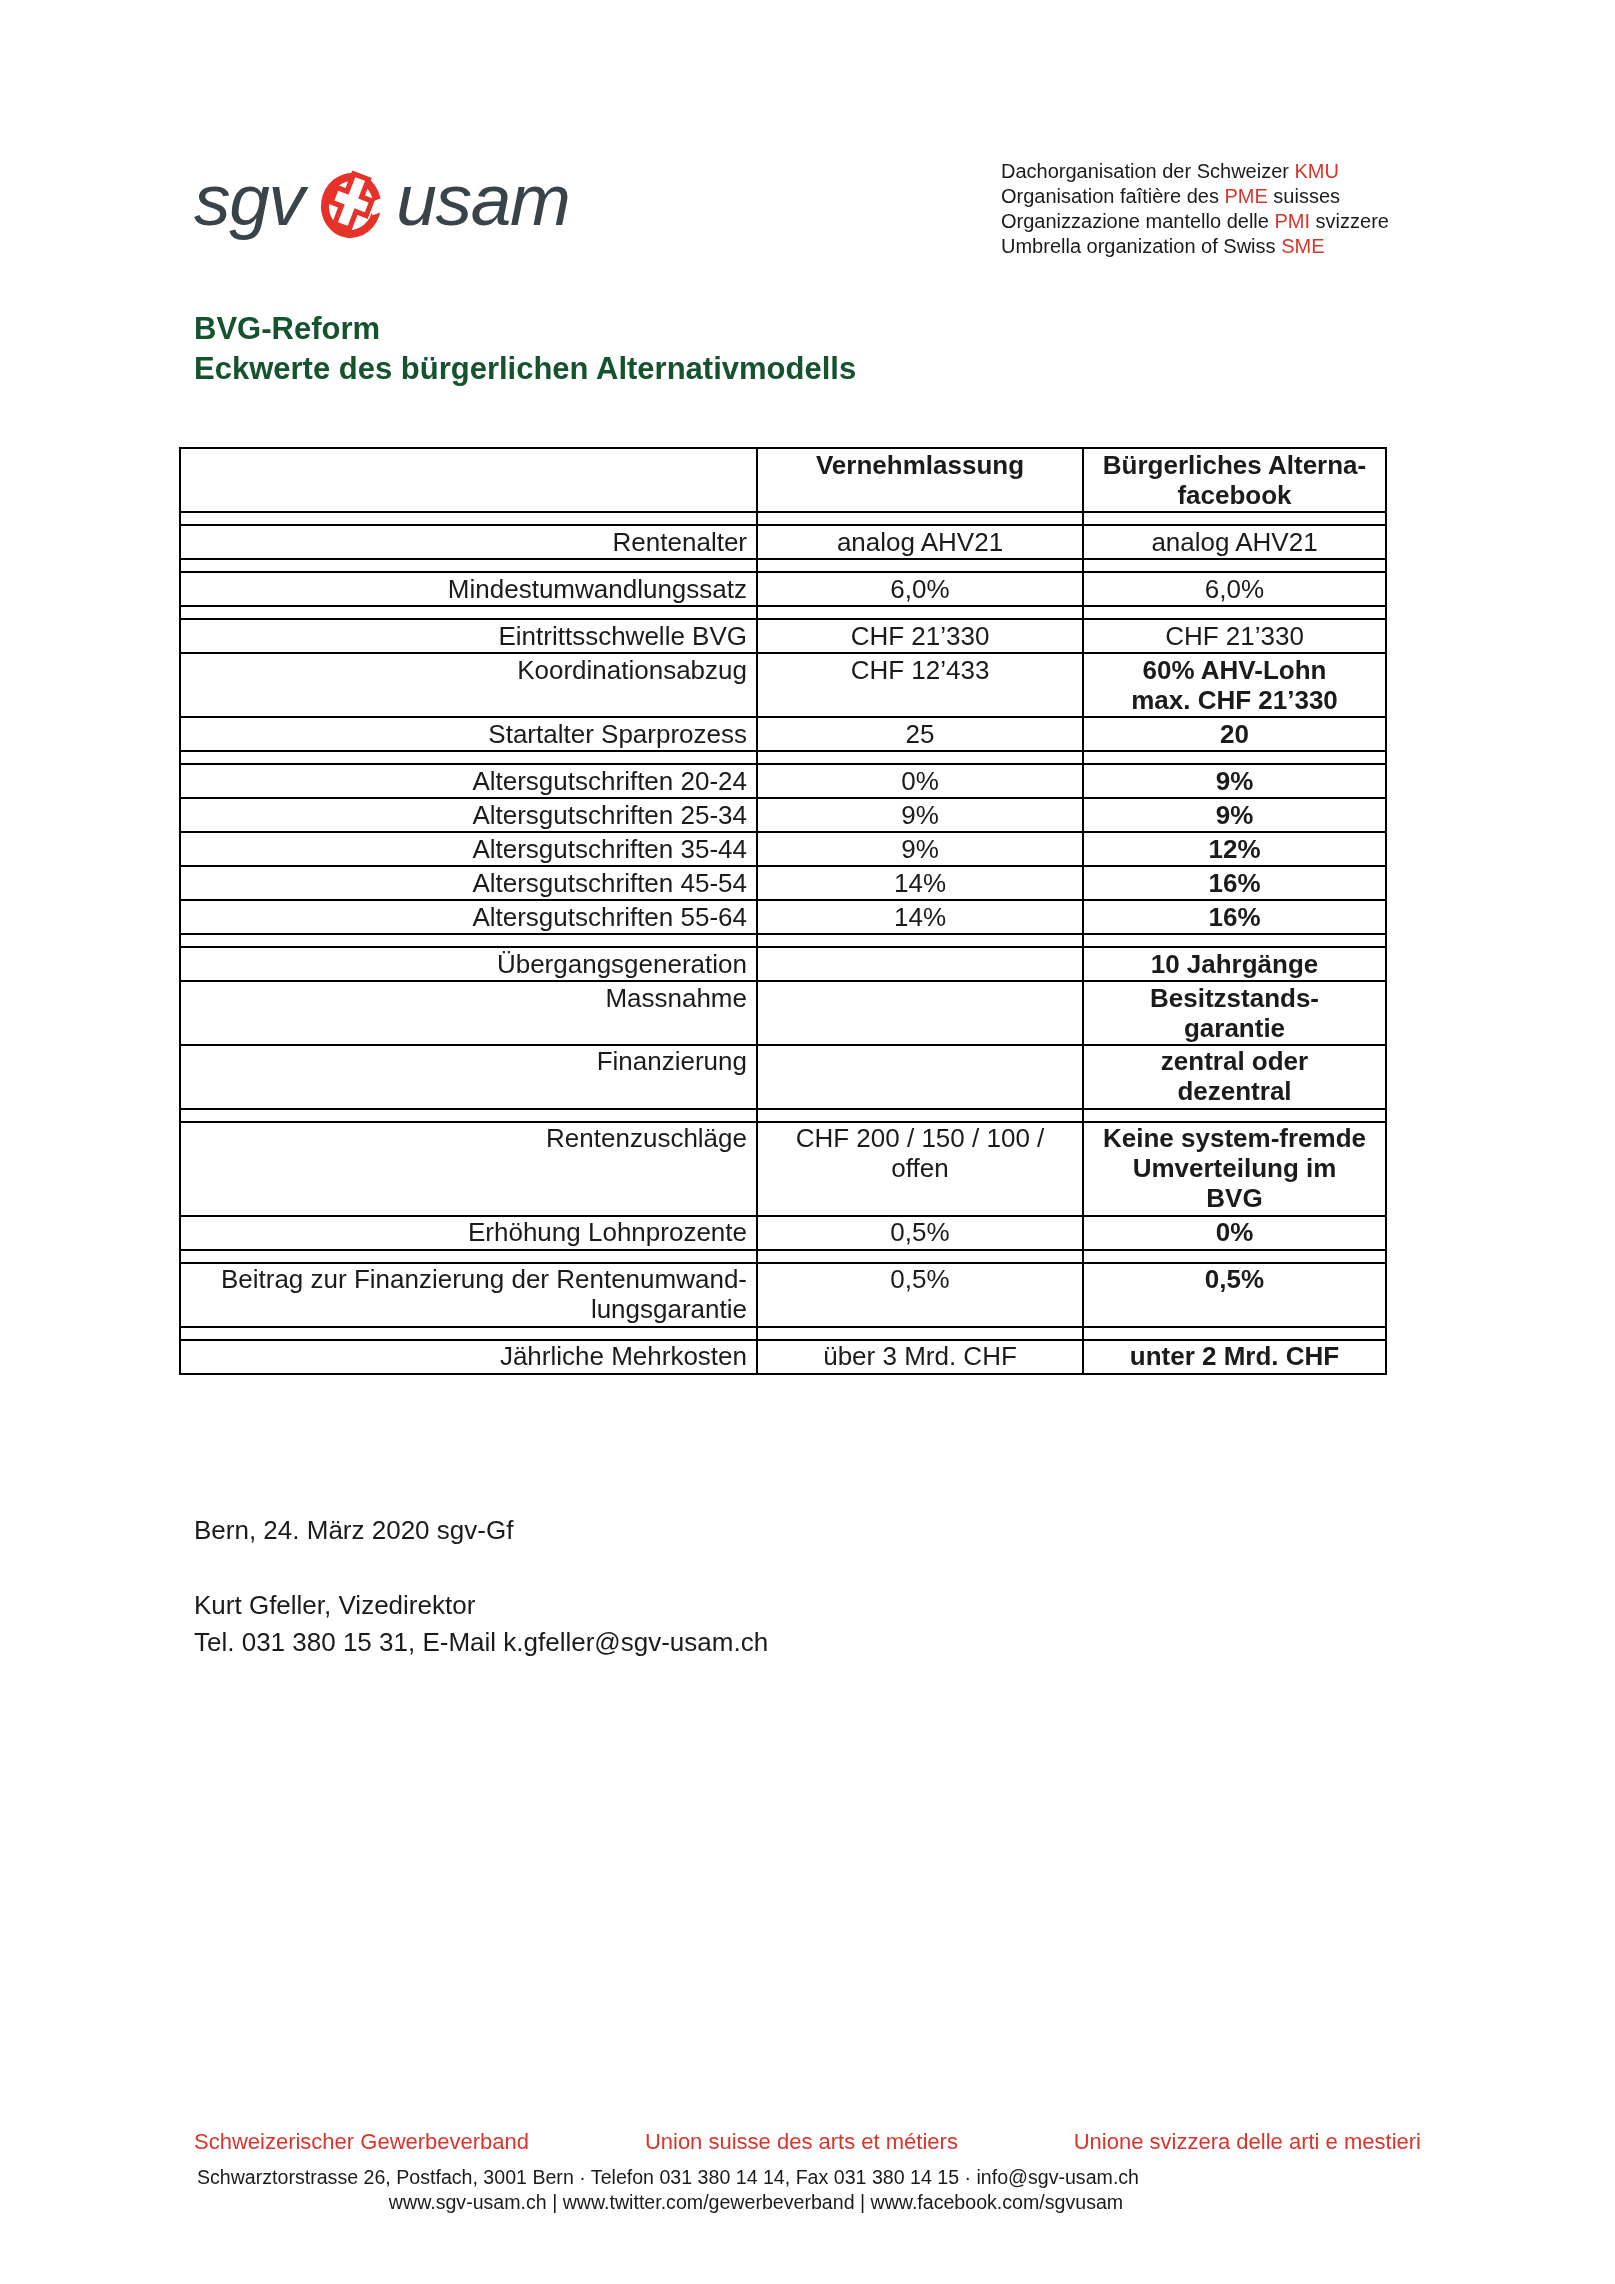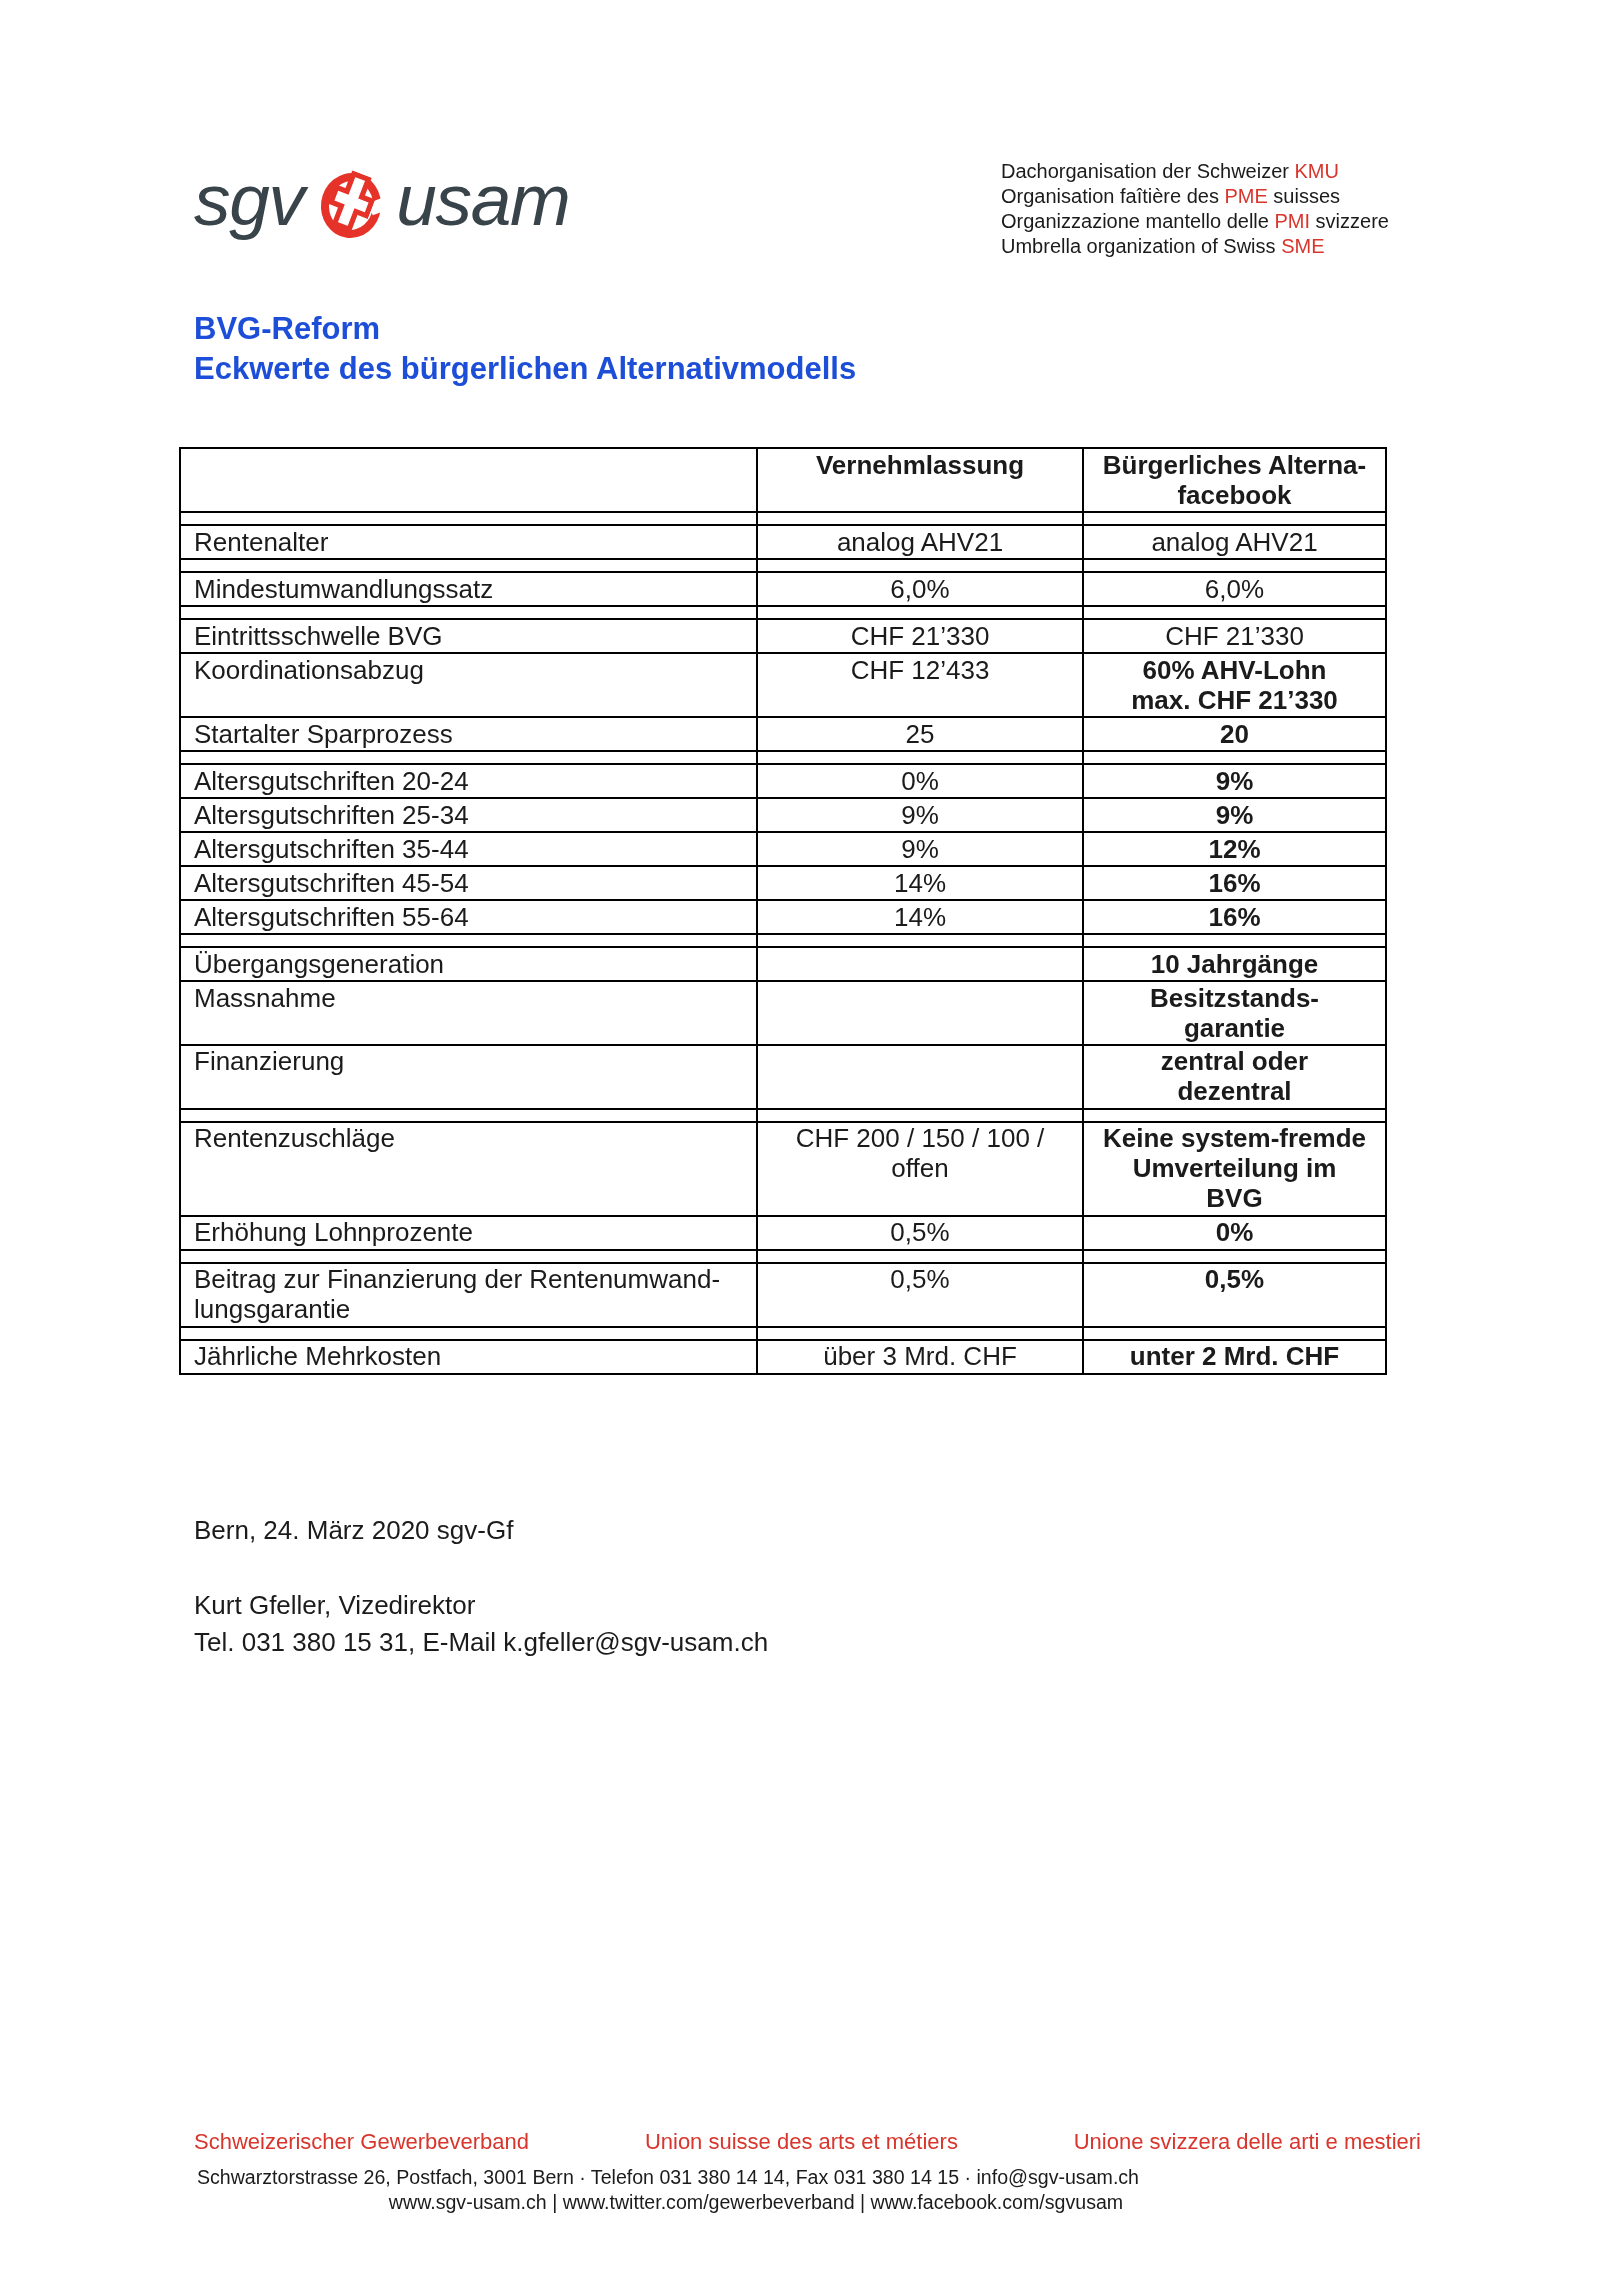--- a/index.html
+++ b/index.html
@@ -34,35 +34,35 @@
     background:#ffffff;transform:rotate(-20deg);
   }
   .cross-svg{
     position:absolute;left:9px;top:-1.3px;
     transform:rotate(21deg);
   }
   
   .org-block{position:absolute;left:1001px;top:159px;font-size:20px;line-height:25px;}
   .org-block .hl{color:var(--red);}
   
-  .title{position:absolute;left:194px;top:309px;font-size:31px;line-height:40px;font-weight:bold;color:#1d4ed8;}
+  .title{position:absolute;left:194px;top:309px;font-size:31px;line-height:40px;font-weight:bold;color:#14532d;}
   
   table.main{
     position:absolute;left:179px;top:447px;width:1206px;
     border-collapse:collapse;table-layout:fixed;
     font-size:26px;line-height:30px;
   }
   table.main td{
     border:2px solid #000;
     vertical-align:top;
     padding:0.7px 9px 1.3px 9px;
     white-space:pre-line;
     overflow:hidden;
   }
-  table.main td.lab{text-align:left;padding-left:13px;}
+  table.main td.lab{text-align:right;padding-left:13px;}
   table.main td.val{text-align:center;}
   tr.hdr td{height:61px;font-weight:bold;text-align:center;}
   tr.sp td{height:13px;}
   tr.h1 td{height:31px;}
   tr.h2 td{height:61px;}
   tr.h3 td{height:92px;}
   td.b{font-weight:bold;}
   
   .date-line{position:absolute;left:194px;top:1512px;font-size:26px;line-height:37px;}
   .contact-block{position:absolute;left:194px;top:1587px;font-size:26px;line-height:37px;}

